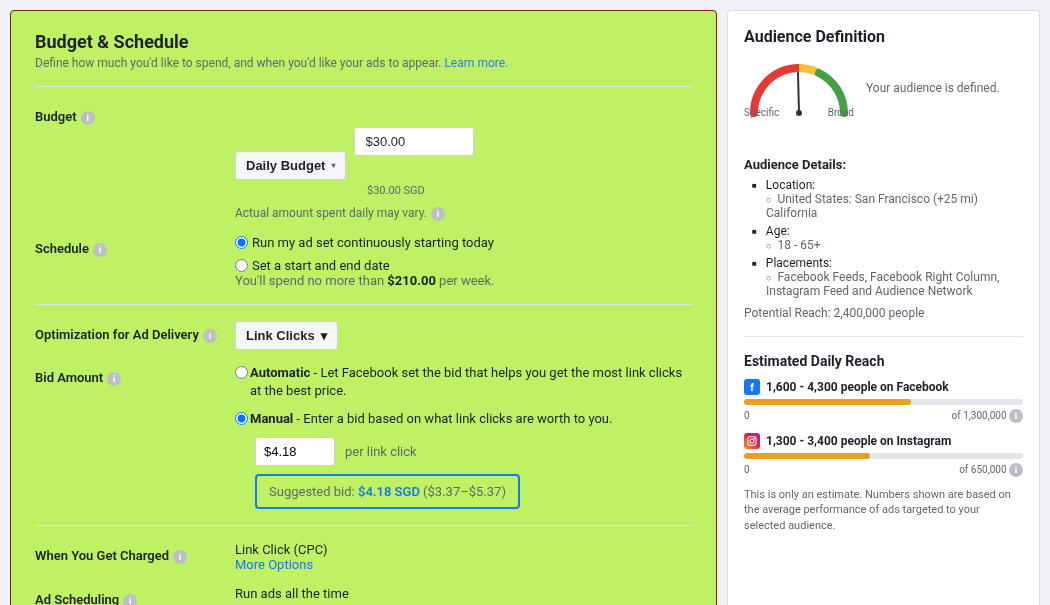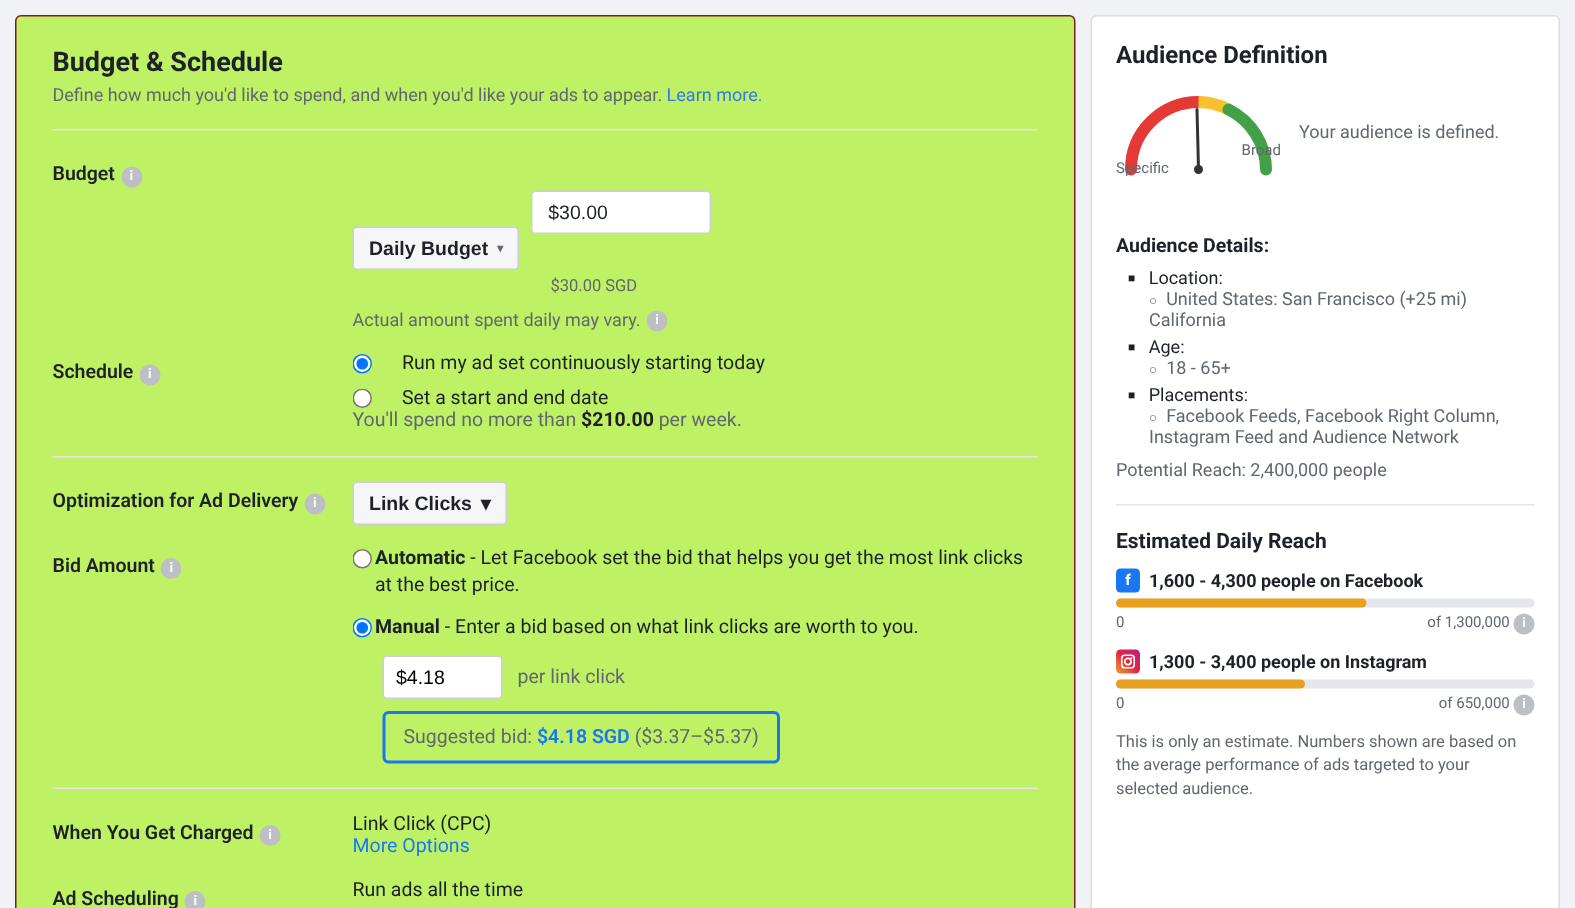--- a/index.html
+++ b/index.html
@@ -137,21 +137,21 @@
       gap: 4px;
     }
     .radio-group {
       display: flex;
       flex-direction: column;
       gap: 8px;
     }
     .radio-label {
       display: flex;
       align-items: center;
-      gap: 20px;
+      gap: 4px;
       font-size: 13px;
       color: #1d2129;
       cursor: pointer;
     }
     .radio-label input[type="radio"] {
       cursor: pointer;
     }
     .weekly-note {
       font-size: 13px;
       color: #606770;
@@ -260,21 +260,21 @@
       font-size: 10px;
       color: #606770;
       position: absolute;
       bottom: 0;
       left: 0;
     }
     .gauge-label-broad {
       font-size: 10px;
       color: #606770;
       position: absolute;
-      bottom: 12px;
+      bottom: 0;
       right: 0;
     }
     .audience-defined {
       font-size: 12px;
       color: #606770;
     }
     .audience-details-title {
       font-size: 13px;
       font-weight: 700;
       color: #1d2129;

